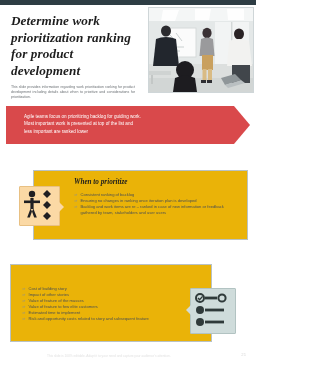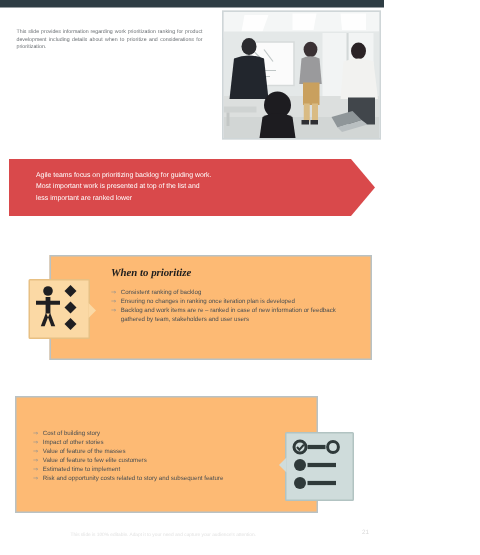--- a/index.html
+++ b/index.html
@@ -90,21 +90,21 @@
     color: #ffffff;
     font-size: 4.6px;
     line-height: 7.3px;
   }
   .banner-text div { white-space: nowrap; }
 
   
   .card {
     position: absolute;
     border: 1px solid #b9c2c4;
-    background: #fdba74;
+    background: #eab308;
   }
   .card-title {
     font-family: "Liberation Serif", serif;
     font-style: italic;
     font-weight: 700;
     color: #1d1d1d;
   }
   .bullets {
     list-style: none;
     margin: 0;
@@ -226,20 +226,25 @@
   }
 </style>
 </head>
 <body>
 
 <div class="top-bar"></div>
 
 <div class="header">
 
   <div class="title-block">
+    <h1 class="slide-title">
+      <span>Determine work</span><br>
+      <span>prioritization ranking</span><br>
+      <span>for product development</span>
+    </h1>
     <p class="slide-subtitle">This slide provides information regarding work prioritization ranking for product development including details about when to prioritize and considerations for prioritization.</p>
   </div>
 
   <div class="header-photo">
     <svg width="104" height="84" viewBox="0 0 104 84">
       <rect x="0" y="0" width="104" height="84" fill="#e9ecec"></rect>
 
       <path d="M0 0 L104 0 L104 13 L0 17 Z" fill="#f4f6f6"></path>
       <path d="M14 2 L30 2 L26 13 L12 13 Z" fill="#ffffff" opacity="0.9"></path>
       <path d="M46 1 L62 1 L60 12 L46 12 Z" fill="#ffffff" opacity="0.9"></path>

